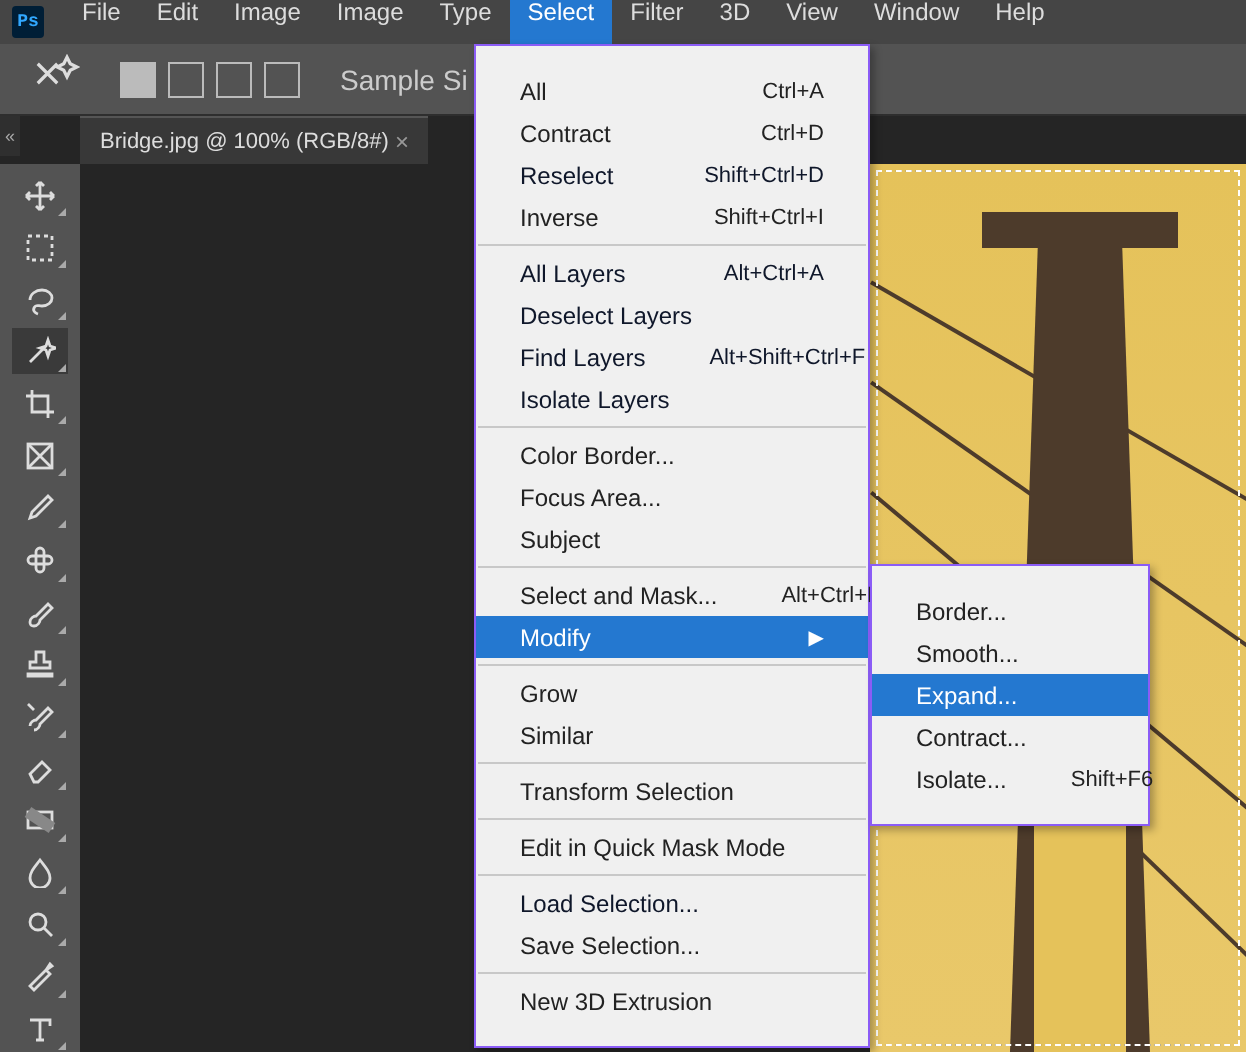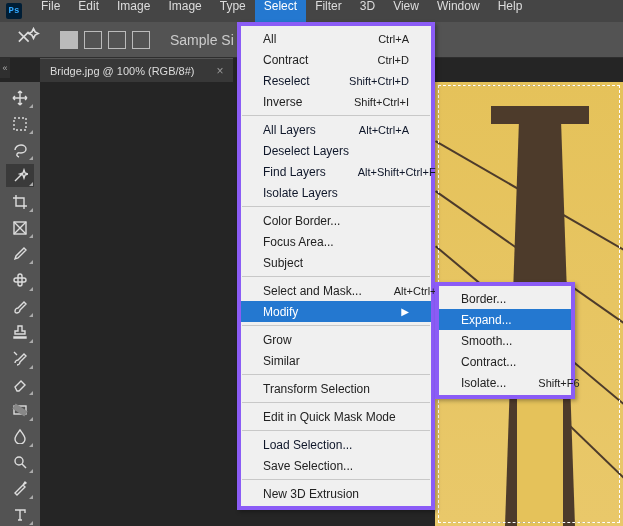--- a/index.html
+++ b/index.html
@@ -20,41 +20,41 @@
   .optionsbar .sample { margin-left: 20px; color: #ccc; font-size: 14px; }
   .optionsbar .num { margin-left: 10px; width: 32px; height: 18px; background: #3a3a3a; border: 1px solid #222; color: #ddd; font-size: 11px; line-height: 16px; padding-left: 4px; }
   .optionsbar .chk { margin-left: 12px; display: flex; align-items: center; gap: 4px; font-size: 11px; color: #ddd; }
   .optionsbar .chk .box { width: 12px; height: 12px; background: #2a2a2a; border: 1px solid #111; display: flex; align-items: center; justify-content: center; color: #5aa9ff; font-size: 10px; line-height: 1; }
 
   
   .collapse-handle { position: absolute; left: 0; top: 58px; width: 10px; height: 20px; background: #2f2f2f; color: #aaa; font-size: 9px; display: flex; align-items: center; justify-content: center; }
 
   
   .doctab-strip { position: absolute; left: 40px; top: 58px; height: 24px; display: flex; }
-  .doctab { background: #383838; color: #ddd; padding: 4px 10px; font-size: 11px; display: flex; align-items: center; gap: 22px; border-top: 1px solid #555; }
+  .doctab { background: #383838; color: #ddd; padding: 4px 10px; font-size: 11px; display: flex; align-items: center; gap: 3px; border-top: 1px solid #555; }
   .doctab .close { color: #999; font-size: 12px; }
 
   
   .toolbar { position: absolute; left: 0; top: 82px; width: 40px; background: #535353; display: flex; flex-direction: column; align-items: center; padding-top: 4px; gap: 3px; height: 444px; }
   .tool { width: 28px; height: 24px; display: flex; align-items: center; justify-content: center; color: #ddd; position: relative; }
   .tool.active { background: #3a3a3a; }
   .tool svg { width: 16px; height: 16px; fill: none; stroke: #ddd; stroke-width: 1.4; }
   .tool .tri { position: absolute; right: 1px; bottom: 1px; width: 0; height: 0; border-left: 4px solid transparent; border-bottom: 4px solid #aaa; }
 
   
   .canvas-area { position: absolute; left: 40px; top: 82px; right: 0; bottom: 0; background: #252525; }
   .image { position: absolute; right: 0; top: 0; width: 188px; height: 444px; background: linear-gradient(#e5c25a, #e9c86a); overflow: hidden; }
   .marquee { position: absolute; left: 3px; top: 3px; right: 3px; bottom: 3px; border: 1px dashed #000; outline: 1px dashed #fff; outline-offset: -1px; }
   .bridge-tower { position: absolute; left: 70px; top: 38px; width: 70px; height: 406px; background: #4d3b2b; clip-path: polygon(20% 0, 80% 0, 100% 100%, 0 100%); }
   .bridge-cap { position: absolute; left: 56px; top: 24px; width: 98px; height: 18px; background: #4d3b2b; }
   .bridge-arch { position: absolute; left: 82px; top: 220px; width: 46px; height: 224px; background: #e5c25a; border-radius: 23px 23px 0 0; }
   .cable { position: absolute; width: 2px; height: 520px; background: #4d3b2b; transform-origin: top left; }
 
   
-  .menu { position: absolute; background: #f0f0f0; border: 4px solid #8b5cf6; box-shadow: 2px 2px 4px rgba(0,0,0,.3); color: #222; font-size: 12px; padding: 2px 0; }
+  .menu { position: absolute; background: #f0f0f0; border: 1px solid #8b5cf6; box-shadow: 2px 2px 4px rgba(0,0,0,.3); color: #222; font-size: 12px; padding: 12px 0; }
   .menu .row { display: flex; align-items: center; justify-content: space-between; height: 21px; padding: 0 22px 0 22px; white-space: nowrap; }
   .menu .row.disabled { color: #0f172a; }
   .menu .row.highlight { background: #2478d0; color: #fff; }
   .menu .row .shortcut { margin-left: 32px; color: inherit; font-size: 11px; }
   .menu .row .arrow { margin-left: 20px; font-size: 10px; }
   .menu .sep { height: 1px; background: #c8c8c8; margin: 3px 1px; }
 
   .select-menu { left: 237px; top: 22px; width: 198px; }
   .modify-menu { left: 435px; top: 282px; width: 140px; }
 </style>
@@ -309,26 +309,26 @@
     <div class="sep"></div>
     <div class="row">
       <span>New 3D Extrusion</span>
     </div>
   </div>
 
 <div class="menu modify-menu" id="modify-menu">
     <div class="row">
       <span>Border...</span>
     </div>
+    <div class="row">
+      <span>Smooth...</span>
+    </div>
     <div class="row highlight">
       <span>Expand...</span>
     </div>
     <div class="row">
-      <span>Smooth...</span>
-    </div>
-    <div class="row">
       <span>Contract...</span>
     </div>
     <div class="row">
       <span>Isolate...</span>
       <span class="shortcut">Shift+F6</span>
     </div>
   </div>
 
 </body></html>

